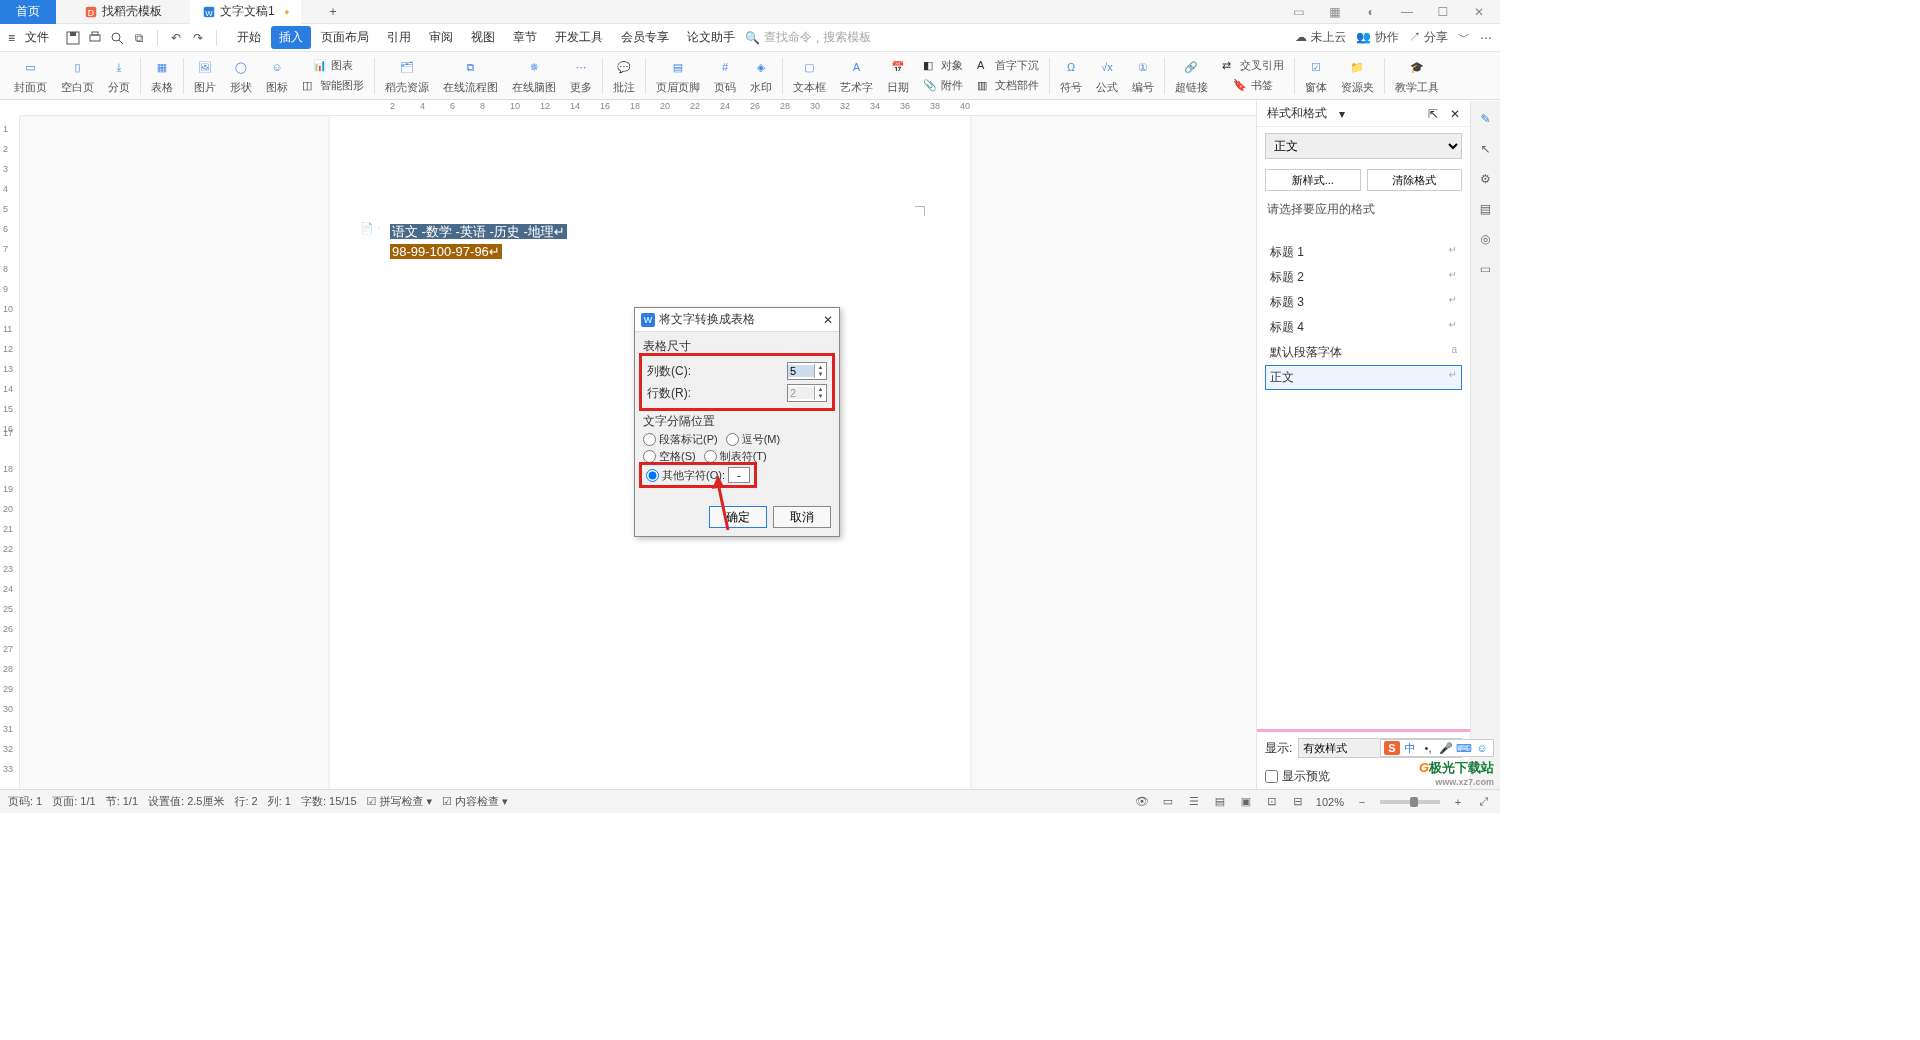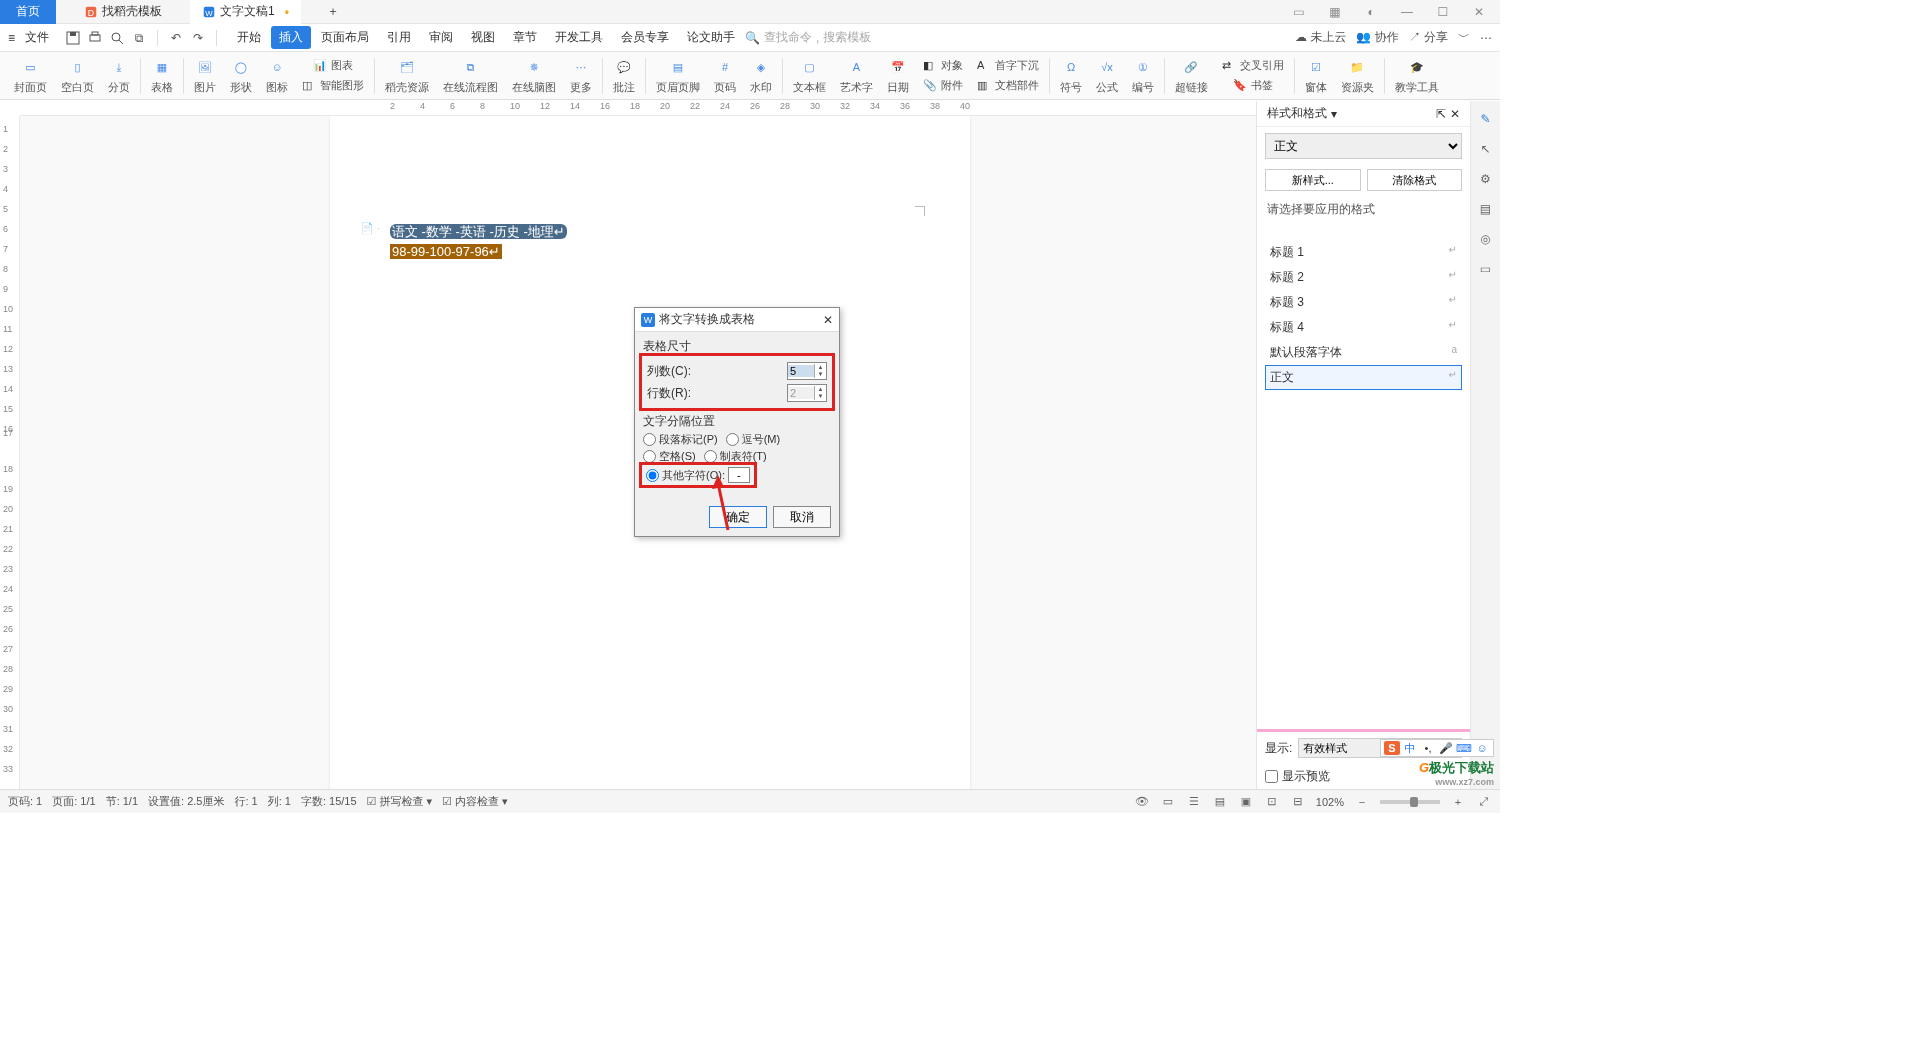--- a/index.html
+++ b/index.html
@@ -40,29 +40,29 @@
 .hruler { height: 16px; background: #fff; border-bottom: 1px solid #e8e8e8; position: relative; margin-left: 20px; margin-right: 244px; overflow:hidden; }
 .hruler .tickarea { position:absolute; left:0; right:0; top:0; bottom:0; white-space:nowrap; }
 .hruler .ticknum { position:absolute; top:1px; font-size:9px; color:#888; }
 .vruler { position: absolute; left: 0; top: 116px; bottom: 24px; width: 20px; background: #fff; border-right: 1px solid #e8e8e8; }
 .vruler .ticknum { position:absolute; left:3px; font-size:9px; color:#888; }
 
 
 .main { position: absolute; left: 20px; right: 244px; top: 116px; bottom: 24px; background: #f9f9f9; overflow: hidden; }
 .page { position: absolute; left: 310px; top: 0; width: 640px; height: 900px; background: #fff; box-shadow: 0 0 3px rgba(0,0,0,0.1); }
 .page .content { padding: 106px 60px; font-size: 13px; line-height: 1.5; }
-.page .content .line1 { background: #4a6a8a; color: #fff; padding: 0 2px; border-radius: 6px; }
+.page .content .line1 { background: #4a6a8a; color: #fff; padding: 0 2px; }
 .page .content .line2 { background: #a16207; color: #fff; padding: 0 2px; }
 .page .docicon { position:absolute; left:30px; top:106px; color:#ccc; font-size:11px; }
 .page .corner { position:absolute; width:10px; height:10px; border:1px solid #bbb; }
 .page .corner.tr { top:90px; right:45px; border-left:none; border-bottom:none; }
 
 
 .rightpanel { position: absolute; right: 30px; top: 101px; bottom: 24px; width: 214px; background: #fff; border-left: 1px solid #e5e5e5; display:flex; flex-direction:column; }
-.rp-title { height: 26px; display:flex; align-items:center; padding:0 10px; font-size:12px; color:#333; gap:4px; border-bottom:1px solid #eee; }
+.rp-title { height: 26px; display:flex; align-items:center; padding:0 10px; font-size:12px; color:#333; gap:12px; border-bottom:1px solid #eee; }
 .rp-title .spacer { flex:1; }
 .rp-select { margin:6px 8px; }
 .rp-select select { width:100%; height:26px; border:1px solid #ccc; font-size:12px; padding:0 4px; }
 .rp-row { display:flex; gap:6px; padding:4px 8px; }
 .rp-row button { flex:1; height:22px; font-size:11px; border:1px solid #ccc; background:#fff; cursor:pointer; }
 .rp-label { padding:6px 10px; font-size:12px; color:#555; }
 .rp-list { flex:1; overflow:auto; padding:0 8px;margin-top:16px; }
 .rp-item { display:flex; justify-content:space-between; padding:3px 4px; font-size:12px; cursor:pointer; border:1px solid transparent; }
 .rp-item.sel { border:1px solid #2a7de1; background:#eef5ff; }
 .rp-item .ret { color:#aaa; font-size:10px; }
@@ -589,21 +589,21 @@
 <div class="wm">
   <span class="g">G</span><span class="t">极光下载站</span>
   <span class="sub">www.xz7.com</span>
 </div>
 
 <div class="status">
   <span>页码: 1</span>
   <span>页面: 1/1</span>
   <span>节: 1/1</span>
   <span>设置值: 2.5厘米</span>
-  <span>行: 1</span>
+  <span>行: 2</span>
   <span>列: 1</span>
   <span>字数: 15/15</span>
   <span>☑ <span>拼写检查</span> ▾</span>
   <span>☑ <span>内容检查</span> ▾</span>
   <div class="spacer"></div>
   <div class="sicon">👁</div>
   <div class="sicon">▭</div>
   <div class="sicon">☰</div>
   <div class="sicon">▤</div>
   <div class="sicon">▣</div>

